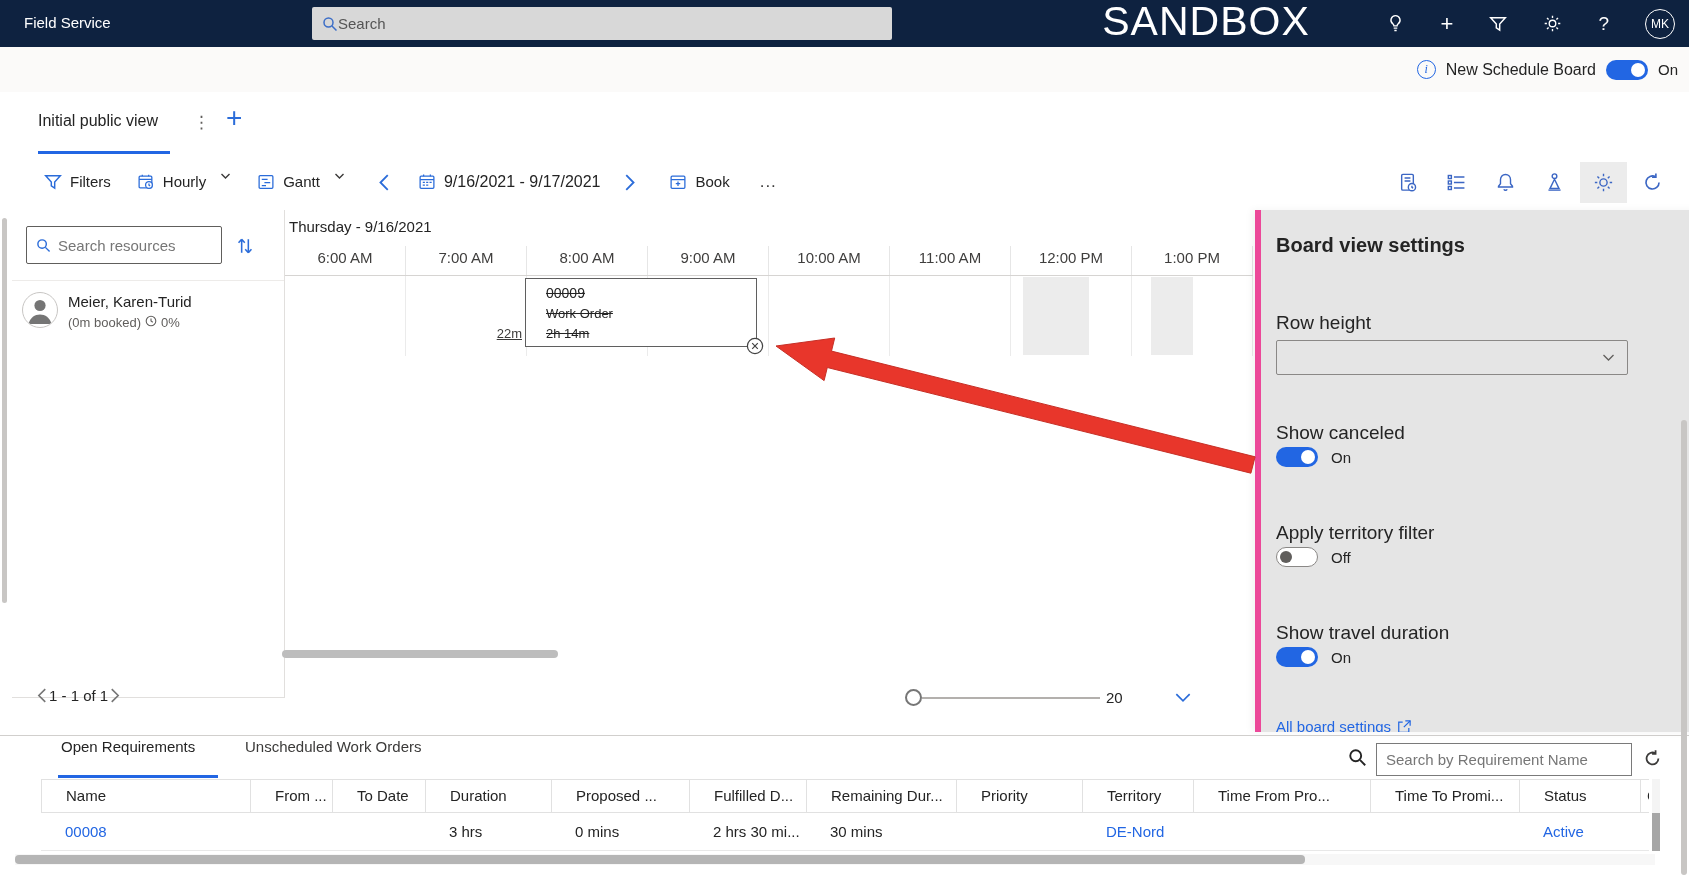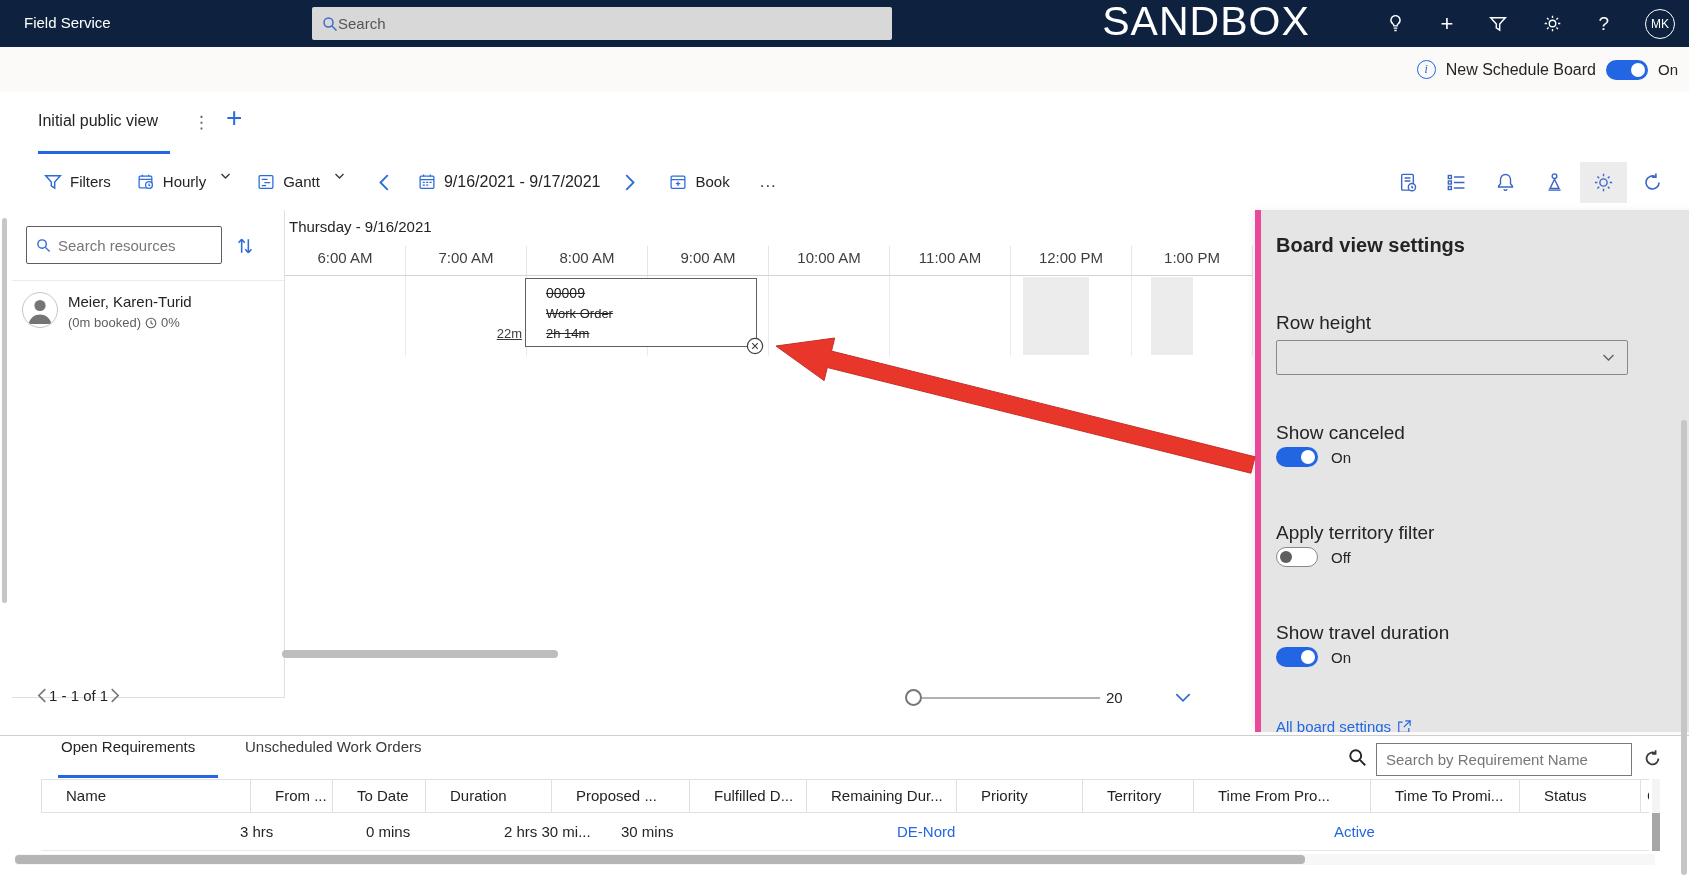--- a/index.html
+++ b/index.html
@@ -47,21 +47,21 @@
 .board{position:absolute;left:0;top:210px;width:1255px;height:525px;background:#fff}
 .left-scroll{position:absolute;left:2px;top:8px;width:5px;height:385px;background:#c8c6c4;border-radius:3px}
 .res-panel{position:absolute;left:12px;top:0;width:273px;height:488px;border-right:1px solid #e1dfdd;border-bottom:1px solid #e1dfdd;background:#fff}
 .res-search{position:absolute;left:14px;top:16px;width:196px;height:38px;border:1px solid #605e5c;border-radius:2px;display:flex;align-items:center;padding:0 9px;gap:7px}
 .res-search input{border:0;outline:none;width:100%;font-size:15px;color:#3b3a39;font-family:inherit}
 .res-search input::placeholder{color:#767676}
 .sort-ic{position:absolute;left:224px;top:26px;color:#2b6cd9}
 .res-divider{position:absolute;left:0;top:70px;width:100%;border-top:1px solid #edebe9}
 .res-avatar{position:absolute;left:10px;top:82px;width:36px;height:36px;border:1px solid #c8c6c4;border-radius:50%;background:#fff;overflow:hidden}
 .res-name{position:absolute;left:56px;top:83px;font-size:15px}
-.res-sub{position:absolute;left:56px;top:105px;font-size:13px;color:#605e5c;display:flex;align-items:center;gap:4px}
+.res-sub{position:absolute;left:56px;top:105px;font-size:13px;color:#605e5c;display:flex;align-items:flex-start;gap:4px}
 .day-header{position:absolute;left:289px;top:8px;font-size:15px}
 .hours-row{position:absolute;left:285px;top:36px;width:968px;height:30px;display:flex;border-bottom:1px solid #d6d4d2}
 .hour-cell{width:121px;height:100%;border-right:1px solid #e6e6e6;font-size:15px;color:#3f3e3d;display:flex;align-items:flex-start;justify-content:center;padding-top:3px}
 .band{position:absolute;left:285px;top:66px;width:968px;height:80px;display:flex}
 .band-cell{width:121px;height:100%;border-right:1px solid #ebebeb}
 .gray-block{position:absolute;top:1px;height:78px;background:#ececec}
 .gb1{left:738px;width:66px}
 .gb2{left:866px;width:42px}
 .booking{position:absolute;left:525px;top:68px;width:232px;height:69px;background:#fff;border:1px solid #5f5f5f;padding:4px 20px;z-index:5;font-size:13px;line-height:1.5}
 .booking div{text-decoration:line-through;white-space:nowrap}
@@ -480,20 +480,21 @@
     <div class="th c6">Remaining Dur...</div>
     <div class="th c7">Priority</div>
     <div class="th c8">Territory</div>
     <div class="th c9">Time From Pro...</div>
     <div class="th c10">Time To Promi...</div>
     <div class="th c11">Status</div>
     <div class="th c12">C</div>
   </div>
 
   <div class="trow">
+    <div class="td c0"><span class="link">00008</span></div>
     <div class="td c1"></div>
     <div class="td c2"></div>
     <div class="td c3">3 hrs</div>
     <div class="td c4">0 mins</div>
     <div class="td c5">2 hrs 30 mi...</div>
     <div class="td c6">30 mins</div>
     <div class="td c7"></div>
     <div class="td c8"><span class="link">DE-Nord</span></div>
     <div class="td c9"></div>
     <div class="td c10"></div>

